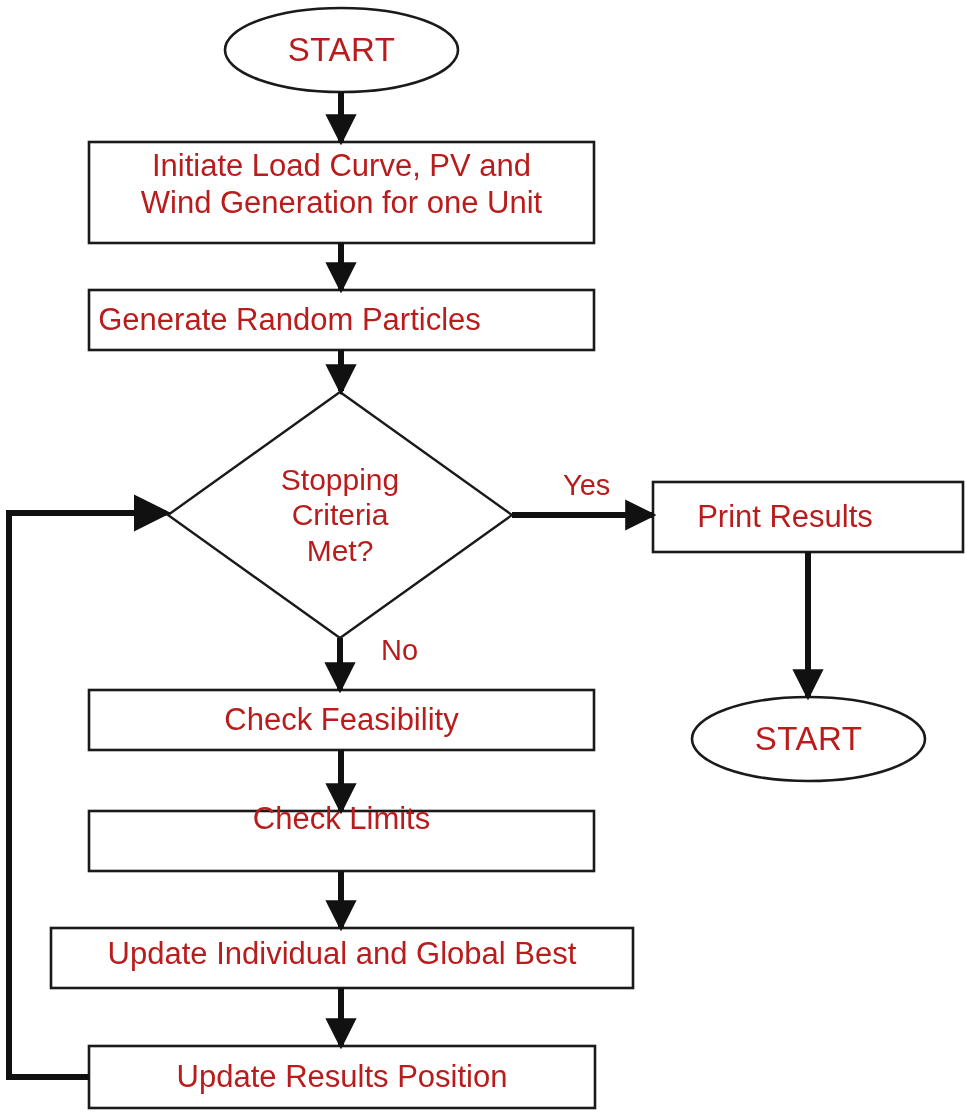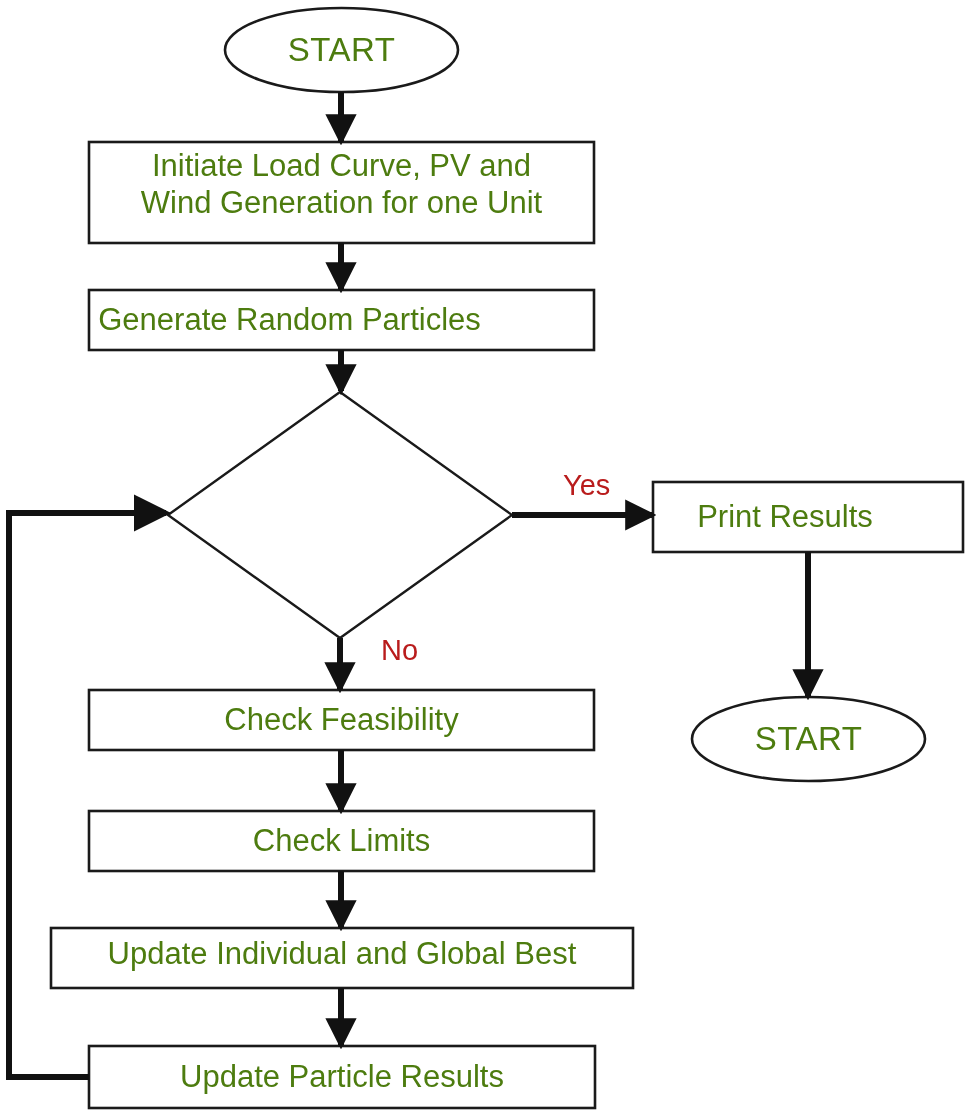--- a/index.html
+++ b/index.html
@@ -21,21 +21,21 @@
     top: 0;
     width: 967px;
     height: 1118px;
   }
   .node-label {
     position: absolute;
     display: flex;
     align-items: center;
     justify-content: center;
     text-align: center;
-    color: #4d7c0f;
+    color: #b91c1c;
     font-family: "Liberation Sans", sans-serif;
     line-height: 1.18;
     white-space: pre-line;
     pointer-events: none;
   }
   .edge-label {
     position: absolute;
     color: #b91c1c;
     font-family: "Liberation Sans", sans-serif;
     white-space: nowrap;
@@ -101,30 +101,33 @@
     <path d="M 89 1077 L 9 1077 L 9 513 L 166 513" fill="none" stroke="#111111" stroke-width="6" marker-end="url(#arrow-thin)"></path>
   </svg>
 
   <div class="node-label terminal-text" style="left:225px; top:8px; width:233px; height:84px;">START</div>
 
   <div class="node-label process-text" style="left:89px; top:142px; width:505px; height:86px;">Initiate Load Curve, PV and
 Wind Generation for one Unit</div>
 
   <div class="node-label process-text" style="left:89px; top:290px; width:401px; height:60px;">Generate Random Particles</div>
 
+  <div class="node-label decision-text" style="left:200px; top:392px; width:280px; height:246px;">Stopping
+Criteria
+Met?</div>
 
   <div class="node-label process-text" style="left:653px; top:482px; width:264px; height:70px;">Print Results</div>
 
   <div class="node-label terminal-text" style="left:692px; top:697px; width:233px; height:84px;">START</div>
 
   <div class="node-label process-text" style="left:89px; top:690px; width:505px; height:60px;">Check Feasibility</div>
 
-  <div class="node-label process-text" style="left:89px; top:811px; width:505px; height:60px;">Check Limits</div>
+  <div class="node-label process-text" style="left:89px; top:789px; width:505px; height:60px;">Check Limits</div>
 
   <div class="node-label process-text" style="left:51px; top:928px; width:582px; height:52px;">Update Individual and Global Best</div>
 
-  <div class="node-label process-text" style="left:89px; top:1046px; width:506px; height:62px;">Update Particle Results</div>
+  <div class="node-label process-text" style="left:89px; top:1046px; width:506px; height:62px;">Update Results Position</div>
 
   <div class="edge-label edge-text" style="left:563px; top:469px;">Yes</div>
 
   <div class="edge-label edge-text" style="left:381px; top:634px;">No</div>
 
 </div>
 
 </body></html>

